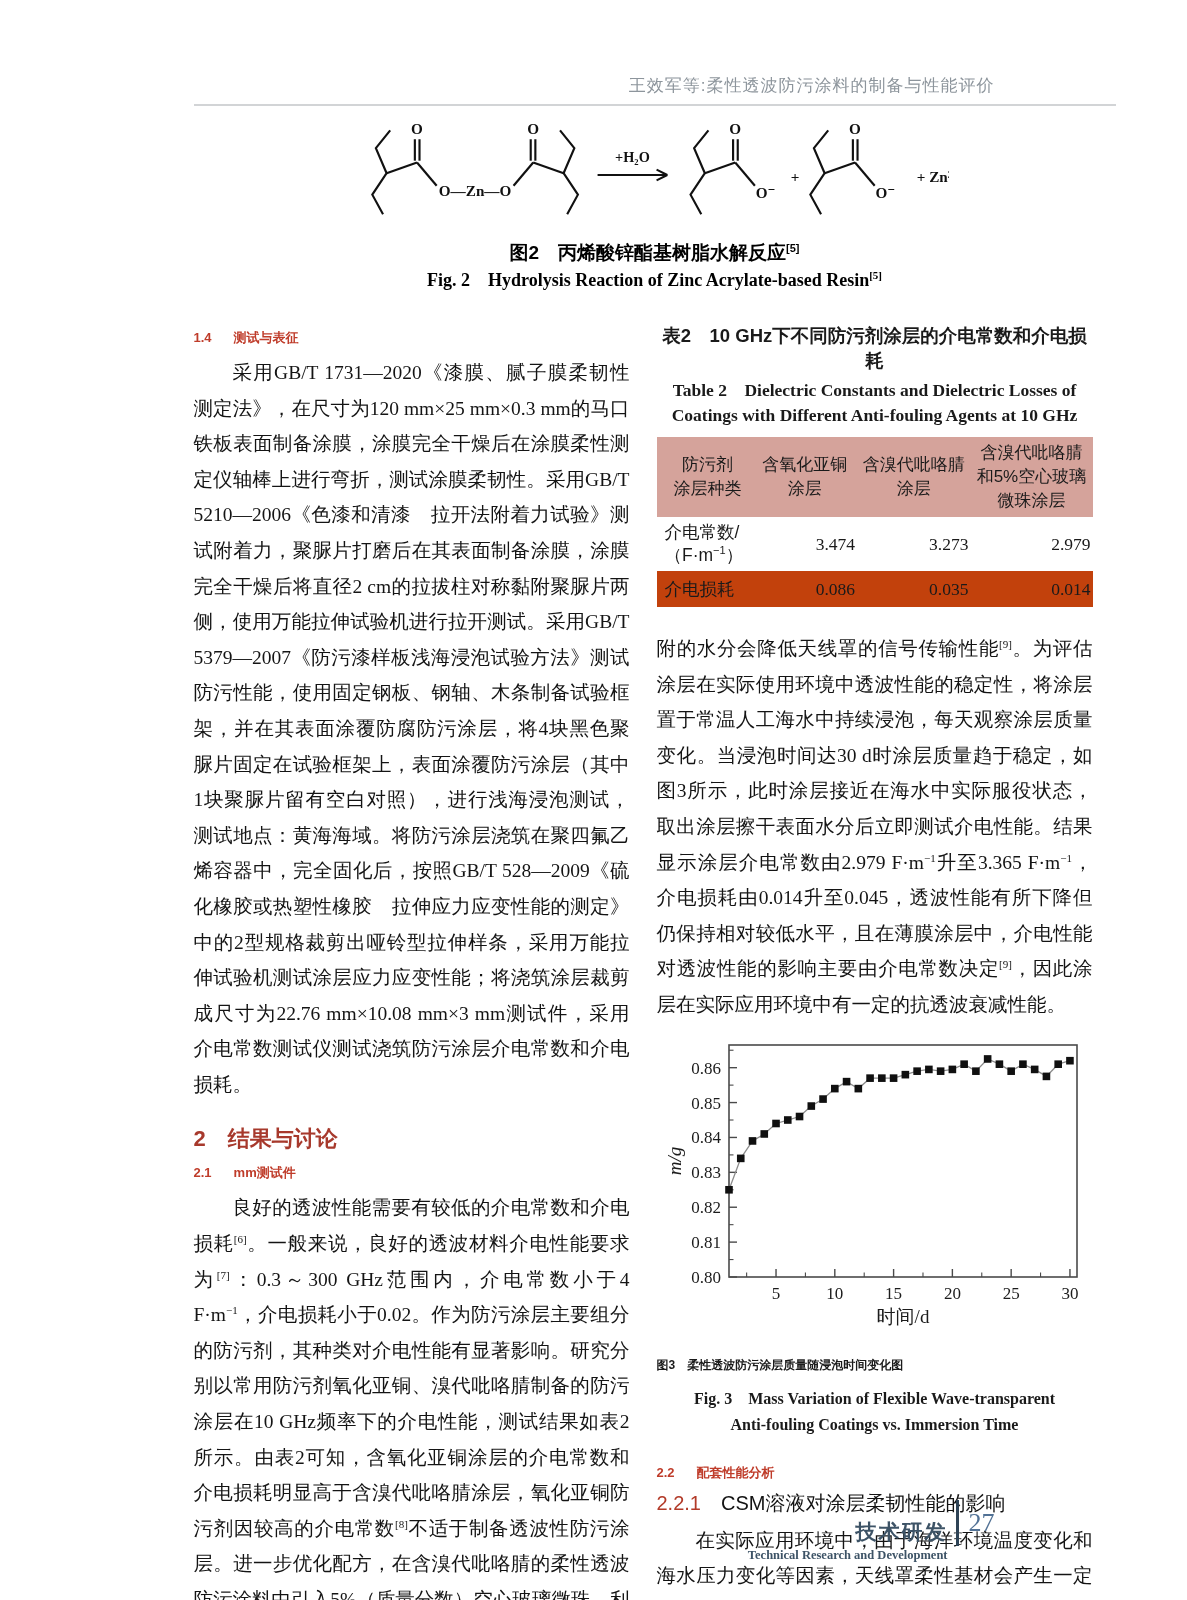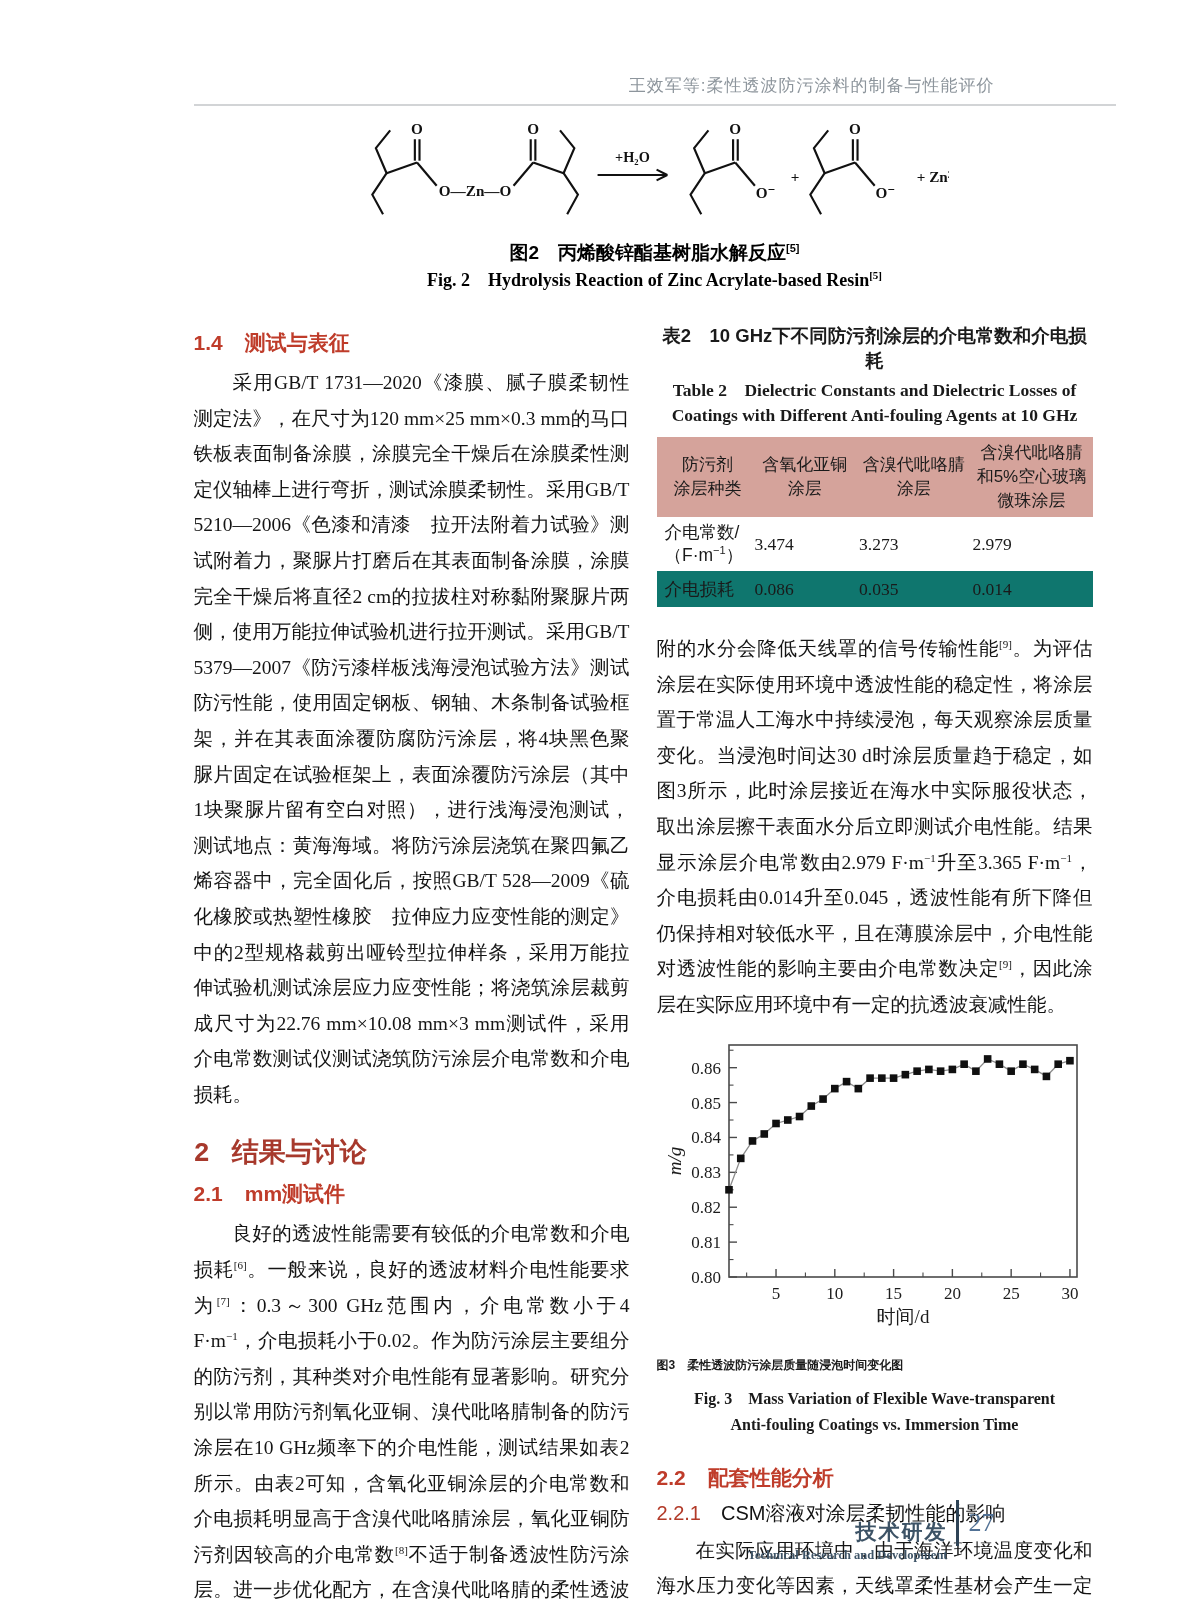--- a/index.html
+++ b/index.html
@@ -34,27 +34,27 @@
   sup { font-size:11px; line-height:0; vertical-align:super; }
   
   .col { position:absolute; top:323px; width:436px; }
   .col-left  { left:133px; }
   .col-right { left:596px; }
   .body-p {
     font-size:19.5px; line-height:35.6px; text-align:justify; color:#141414;
   }
   .indent { text-indent:2em; }
   .h-main {
-    font-family:Liberation Mono, monospace;
-    font-weight:bold; font-size:27px; color:#a7392c;
+    font-family:Liberation Sans, sans-serif;
+    font-weight:bold; font-size:22px; color:#a7392c;
     margin:22px 0 10px 0;
   }
   .h-sub {
     font-family:"Liberation Sans","DejaVu Sans",sans-serif;
-    font-weight:bold; font-size:21px; color:#bf3c2a;
+    font-weight:bold; font-size:13px; color:#bf3c2a;
     margin:6px 0 8px 0;
   }
   .h-main .num, .h-sub .num { margin-right:22px; }
   .h-subsub {
     font-family:"Liberation Sans","DejaVu Sans",sans-serif;
     font-size:20px; color:#121212; font-weight:normal;
     margin:4px 0 6px 0;
   }
   .h-subsub .num { color:#b23a28; margin-right:20px; }
   
@@ -64,23 +64,23 @@
   }
   .t2-cap-en { font-weight:bold; font-size:17.5px; text-align:center; line-height:25px; }
   table.t2 { width:100%; border-collapse:collapse; margin-top:9px; }
   table.t2 td, table.t2 th { padding:4px 2px; font-size:17px; vertical-align:middle; }
   .t2 thead th {
     background:#d5a39b; font-weight:normal; text-align:center;
     font-family:"Liberation Sans","DejaVu Sans",sans-serif;
     height:74px; line-height:24px;
   }
   .t2 thead th:first-child { text-align:center; padding-left:8px; }
-  .t2 tbody td { text-align:left; font-size:17.5px; }
+  .t2 tbody td { text-align:right; font-size:17.5px; }
   .t2 tbody tr:first-child td { height:54px; line-height:23px; }
-  .t2 tbody tr:last-child td { background:#0f766e; height:36px; }
+  .t2 tbody tr:last-child td { background:#c2410c; height:36px; }
   .t2 tbody td:first-child { text-align:left; padding-left:8px;
     font-family:"Liberation Sans","DejaVu Sans",sans-serif; }
   
   .chart-wrap { margin-top:10px; margin-left:8px; }
   .fig3-cap-cn {
     font-family:"Liberation Sans","DejaVu Sans",sans-serif;
     font-weight:bold; font-size:12px; margin-top:24px;
   }
   .fig3-cap-en { font-weight:bold; font-size:16px; text-align:center; line-height:26px; margin-top:12px; }
   

